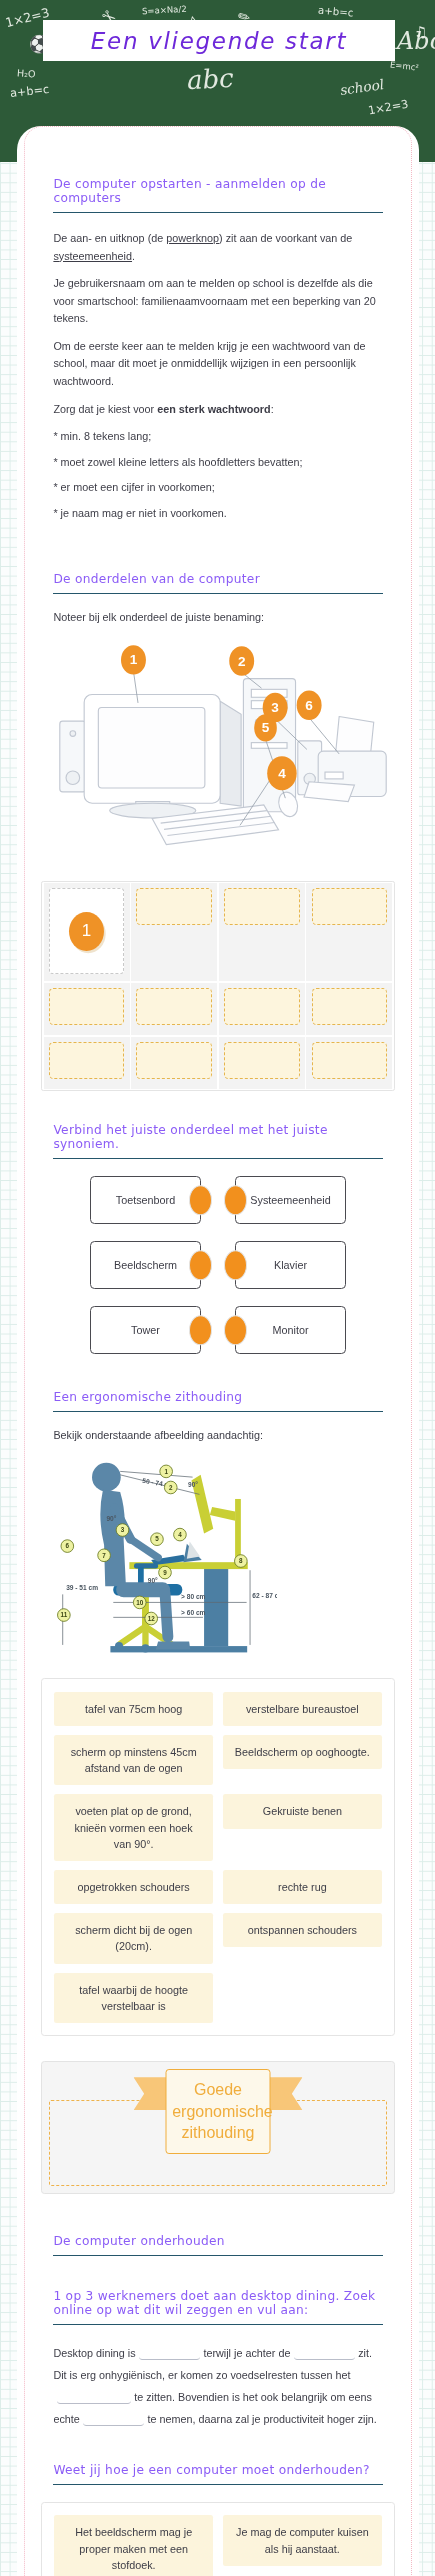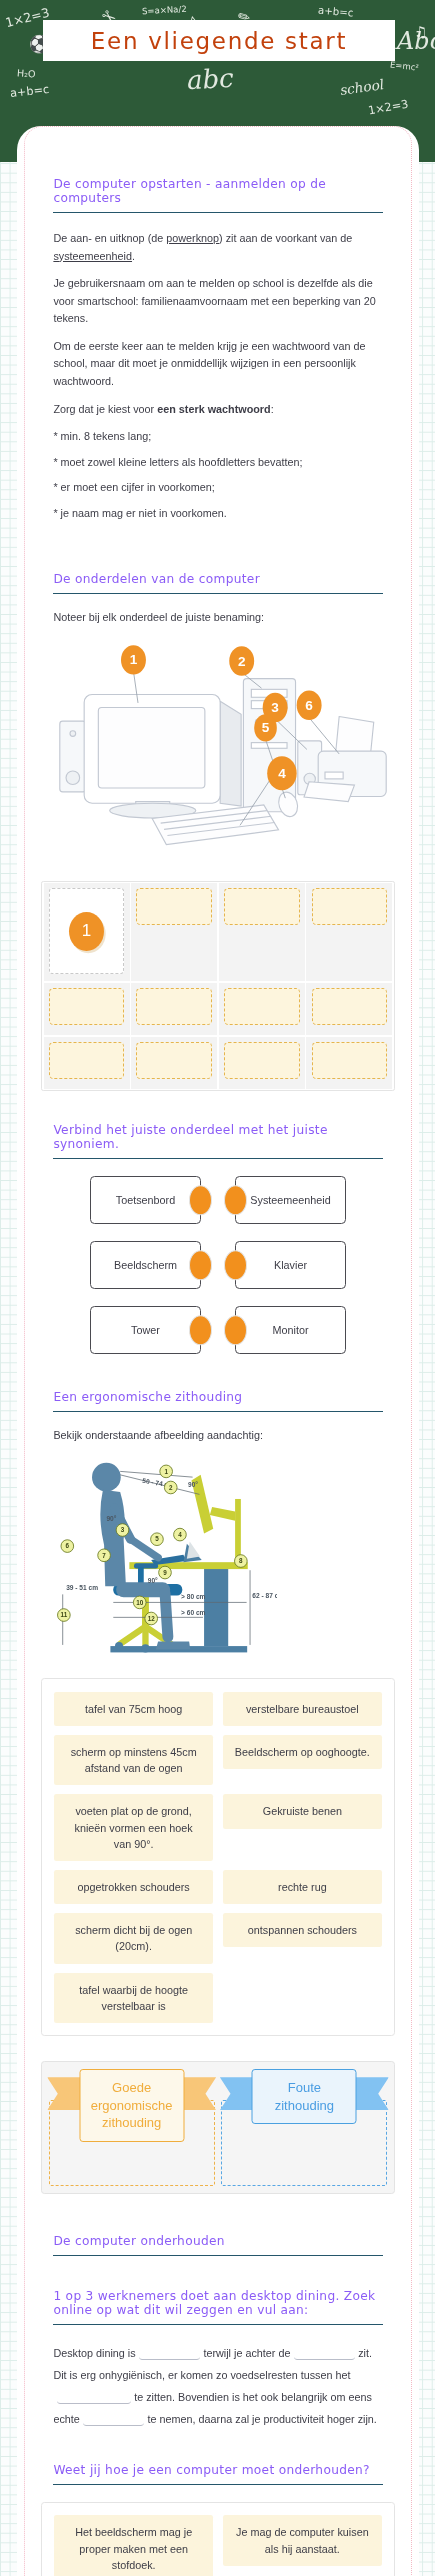--- a/index.html
+++ b/index.html
@@ -14,22 +14,23 @@
   }
   
   .chalkboard { position:relative; height:162px; background:#2d5a38; overflow:hidden; }
   .doodle { position:absolute; color:#f2f6ef; opacity:.92; white-space:nowrap; font-family:"DejaVu Sans", sans-serif; }
   .doodle.cursive { font-family:"DejaVu Serif", serif; font-style:italic; }
   .title-banner {
     position:absolute; left:43px; top:20.4px; width:352px; height:41px;
     background:#ffffff; display:flex; align-items:center; justify-content:center; z-index:3;
   }
   .title-banner h1 {
-    font-size:23px; font-weight:400; color:#c2410c; letter-spacing:1.7px;
+    font-size:23px; font-weight:400; color:#6d28d9; letter-spacing:1.7px;
     font-family:"DejaVu Sans", sans-serif;
+    font-style:italic;
   }
   
   .card {
     position:relative; z-index:2;
     margin:-43px 17px 9px 17px;
     background:#ffffff; border-radius:24px;
   }
   .card-inner {
     border:1.1px dotted #f3b9c5; border-radius:18px;
     margin:7.4px; padding:50px 28px 20.4px 28px;
@@ -104,21 +105,21 @@
     margin-top:31px; height:86px; border-radius:2.3px; background:transparent;
   }
   .zone.orange .drop { border:1.1px dashed #eeb24a; }
   .zone.blue   .drop { border:1.1px dashed #57a7e4; }
   .banner {
     position:absolute; top:0; left:50%; transform:translateX(-50%);
     width:105px; z-index:2; text-align:center;
   }
   .banner .face {
     position:relative; z-index:2; border-radius:3.4px; padding:9px 5.7px;
-    font-size:13px; line-height:1.35;
+    font-size:16px; line-height:1.35;
   }
   .zone.orange .face { background:#fdf8ea; border:1.1px solid #f0ad3c; color:#f0ad3c; }
   .zone.blue   .face { background:#eaf4fc; border:1.1px solid #4aa0e0; color:#4a9de2; }
   .banner .wing { position:absolute; top:8px; width:41px; height:33px; z-index:1; }
   .banner .wing.l { left:-32px; clip-path:polygon(0 0,100% 0,100% 100%,0 100%,26% 50%); }
   .banner .wing.r { right:-32px; clip-path:polygon(0 0,100% 0,74% 50%,100% 100%,0 100%); }
   .zone.orange .wing { background:#f8c678; }
   .zone.blue   .wing { background:#82c2f2; }
   
   .fill { font-size:10.8px; line-height:2.05; margin-top:2.3px; }
@@ -422,28 +423,20 @@
 
     <div class="zones-card">
       <div class="zone orange">
         <div class="banner">
           <span class="wing l"></span>
           <span class="wing r"></span>
           <div class="face">Goede ergonomische zithouding</div>
         </div>
         <div class="drop"></div>
       </div>
-      <div class="zone blue">
-        <div class="banner">
-          <span class="wing l"></span>
-          <span class="wing r"></span>
-          <div class="face">Foute zithouding</div>
-        </div>
-        <div class="drop"></div>
-      </div>
     </div>
   </section>
 
   <section style="margin-bottom:0">
     <h2 class="hand-head">De computer onderhouden</h2>
 
     <h2 class="hand-head sub-rule">1 op 3 werknemers doet aan desktop dining. Zoek online op wat dit wil zeggen en vul aan:</h2>
     <p class="fill"><span>Desktop dining is</span><span class="blank"></span><span>terwijl je achter de</span><span class="blank"></span><span>zit. Dit is erg onhygiënisch, er komen zo voedselresten tussen het</span><span class="blank" style="width:74px"></span><span>te zitten. Bovendien is het ook belangrijk om eens echte</span><span class="blank"></span><span>te nemen, daarna zal je productiviteit hoger zijn.</span></p>
 
     <h2 class="hand-head sub-rule">Weet jij hoe je een computer moet onderhouden?</h2>

